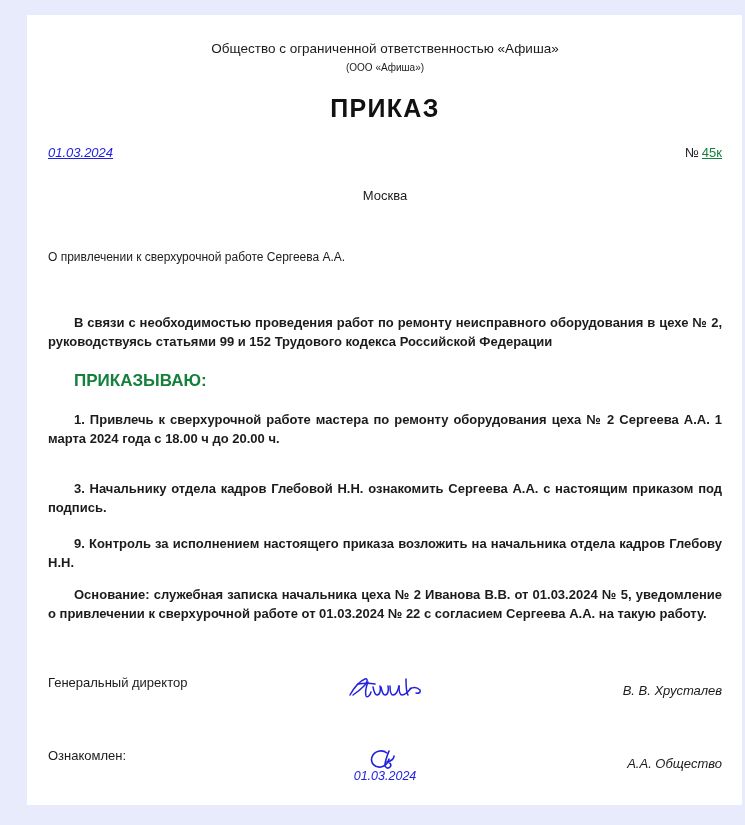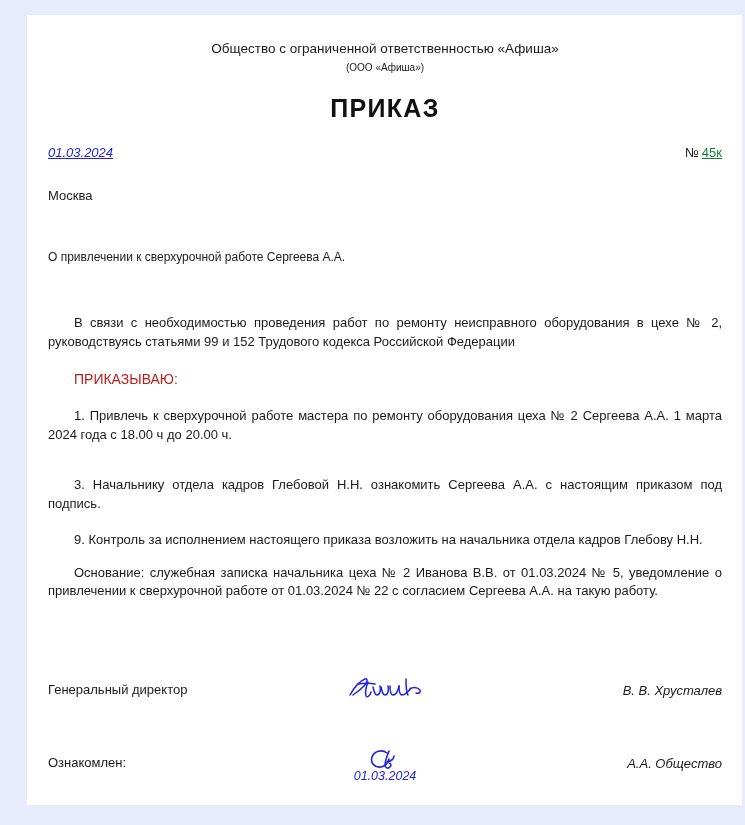--- a/index.html
+++ b/index.html
@@ -77,68 +77,69 @@
     font-size: 13px;
     white-space: nowrap;
   }
   .meta-num .numval {
     color: #15803d;
     text-decoration: underline;
     margin-left: 3px;
   }
   
   .city {
-    text-align: left;
+    text-align: center;
     font-size: 13px;
     color: #1b1b1b;
     margin-top: 23px;
   }
   
   .subject {
     font-size: 12px;
     color: #1b1b1b;
     margin-top: 47px;
   }
   
   .body {
     margin-top: 50px;
+    font-weight: bold;
   }
   .para {
     font-size: 13px;
     color: #1b1b1b;
     line-height: 18.5px;
     text-align: justify;
     text-indent: 26px;
     margin: 0;
   }
   .gap-20 { height: 20px; }
   .gap-14 { height: 14px; }
   .gap-16 { height: 16px; }
   .gap-18 { height: 18px; }
   .prikazyvayu {
-    font-size: 14px;
-    color: #b91c1c;
+    font-size: 17px;
+    color: #15803d;
     text-indent: 26px;
   }
   
   .sig-block {
     position: absolute;
     left: 0;
     width: 674px;
   }
   .sig-row {
     position: relative;
     height: 34px;
     font-size: 13px;
     color: #1b1b1b;
   }
   .sig-role {
     position: absolute;
     left: 0;
-    top: 7px;
+    top: 0;
   }
   .sig-name {
     position: absolute;
     right: 0;
     top: 8px;
     white-space: nowrap;
     font-style: italic;
   }
   .sig-mark {
     position: absolute;

